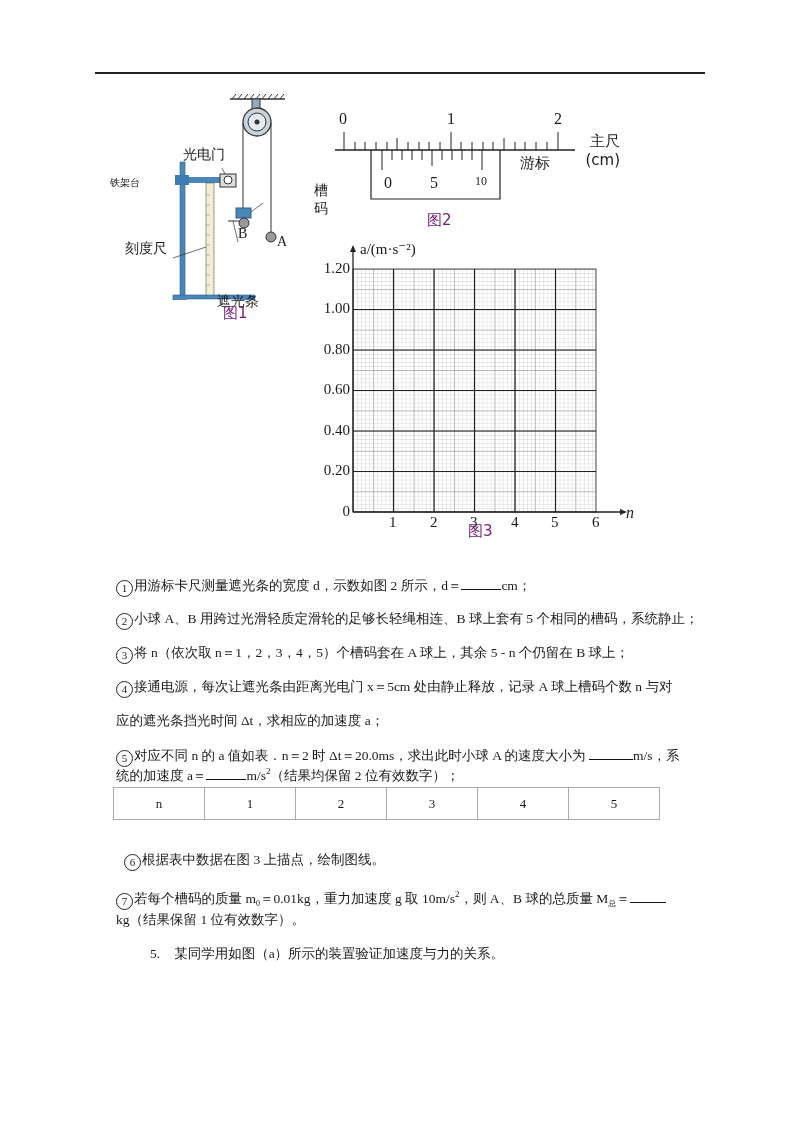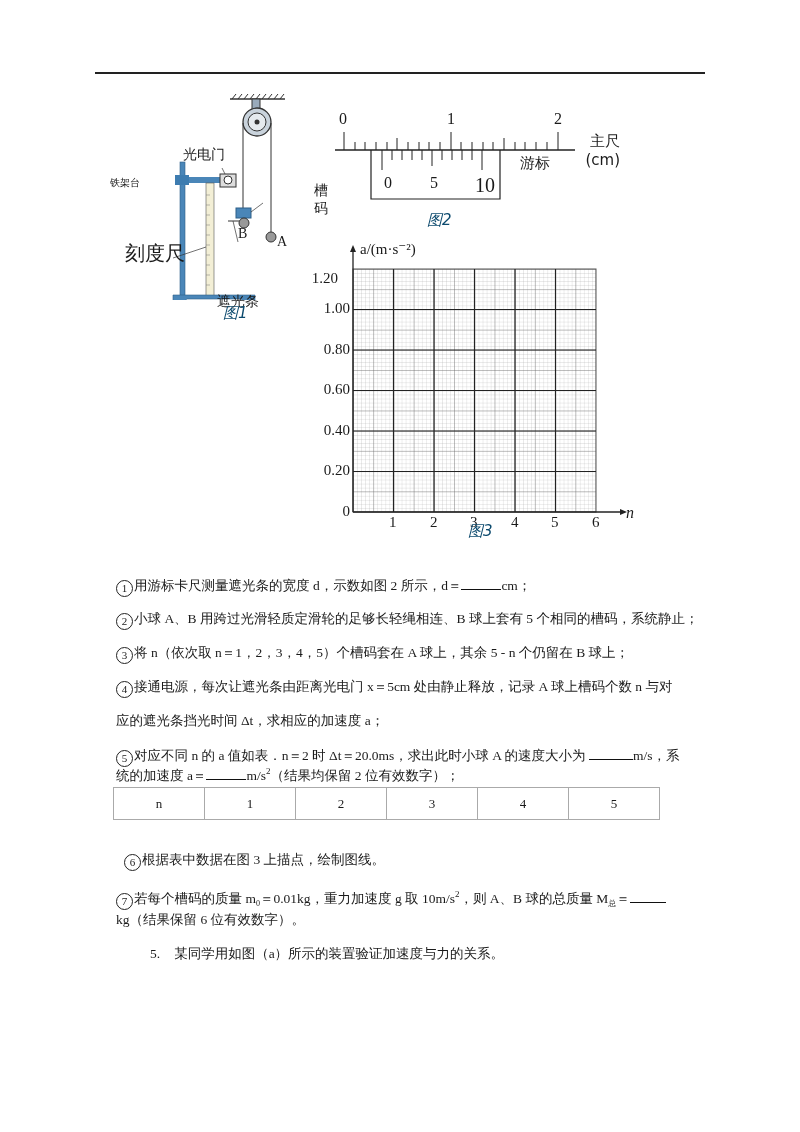--- a/index.html
+++ b/index.html
@@ -1,20 +1,20 @@
 <!DOCTYPE html>
 <html><head>
 <meta charset="utf-8">
 <style>
   html, body { margin:0; padding:0; background:#fff; }
   body { width:800px; height:1132px; position:relative; overflow:hidden;
          font-family:"Liberation Serif","DejaVu Serif",serif; color:#1a1a1a; }
   .topline { position:absolute; left:95px; top:72px; width:610px; height:2px; background:#222; }
   .abs { position:absolute; }
-  .fig-label { font-size:15px; color:#0c4a6e;font-style:italic; }
+  .fig-label { font-size:15px; color:#701a75; }
   .line { position:absolute; left:116px; font-size:13.5px; line-height:20px; white-space:nowrap; }
   .blank { display:inline-block; border-bottom:1.5px solid #111; height:14px; vertical-align:baseline; }
   .circ { display:inline-block; width:15px; height:15px; border:1px solid #222; border-radius:50%;
           font-size:11px; line-height:15px; text-align:center; margin-right:1px; vertical-align:-2px; }
   table.data { position:absolute; left:113px; top:787px; border-collapse:collapse; font-size:13px; }
   table.data td { border:1px solid #aaa; text-align:center; height:31px; padding:0; }
   sup { font-size:9px; }
   sub { font-size:8px; }
 </style>
 </head>
@@ -73,21 +73,21 @@
     <line x1="146" y1="122" x2="158" y2="113" stroke="#333" stroke-width="0.7"></line>
     <line x1="128" y1="131" x2="133" y2="152" stroke="#333" stroke-width="0.7"></line>
     <line x1="68" y1="168" x2="101" y2="157" stroke="#333" stroke-width="0.7"></line>
     <line x1="117" y1="78" x2="120" y2="84" stroke="#333" stroke-width="0.7"></line>
   </svg>
   <span class="abs" style="left:78px;top:56px;font-size:14px;font-family:'DejaVu Sans',sans-serif;">光电门</span>
   <span class="abs" style="left:5px;top:86px;font-size:10px;font-family:'DejaVu Sans',sans-serif;">铁架台</span>
   <span class="abs" style="left:165px;top:92px;font-size:14px;font-family:Liberation Mono, monospace;padding-left:44px;">槽码</span>
   <span class="abs" style="left:133px;top:136px;font-size:14px;">B</span>
   <span class="abs" style="left:172px;top:144px;font-size:14px;">A</span>
-  <span class="abs" style="left:20px;top:150px;font-size:20px;font-family:Liberation Sans, sans-serif;">刻度尺</span>
+  <span class="abs" style="left:20px;top:150px;font-size:14px;font-family:Liberation Sans, sans-serif;">刻度尺</span>
   <span class="abs" style="left:112px;top:155px;font-size:14px;font-family:'DejaVu Sans',sans-serif;margin-top:48px;">遮光条</span>
   <span class="abs fig-label" style="left:118px;top:214px;font-family:'DejaVu Sans',sans-serif;">图1</span>
 </div>
 
 <div class="abs" style="left:330px;top:108px;width:290px;height:130px;">
   <svg width="290" height="95">
     <line x1="5" y1="42" x2="245" y2="42" stroke="#222" stroke-width="1.3"></line>
     <g stroke="#222" stroke-width="1">
       <line x1="14" y1="42" x2="14" y2="24"></line>
       <line x1="25" y1="42" x2="25" y2="34"></line>
@@ -126,21 +126,21 @@
         <line x1="152" y1="42" x2="152" y2="62"></line>
     </g>
   </svg>
   <span class="abs" style="left:9px;top:2px;font-size:16px;">0</span>
   <span class="abs" style="left:117px;top:2px;font-size:16px;">1</span>
   <span class="abs" style="left:224px;top:2px;font-size:16px;">2</span>
   <span class="abs" style="left:236px;top:24px;font-size:15px;font-family:'DejaVu Sans',sans-serif;text-align:right;">主尺(cm)</span>
   <span class="abs" style="left:190px;top:46px;font-size:15px;font-family:'DejaVu Sans',sans-serif;">游标</span>
   <span class="abs" style="left:54px;top:66px;font-size:16px;">0</span>
   <span class="abs" style="left:100px;top:66px;font-size:16px;">5</span>
-  <span class="abs" style="left:145px;top:66px;font-size:20px;">10</span>
+  <span class="abs" style="left:145px;top:66px;font-size:12px;">10</span>
   <span class="abs fig-label" style="left:97px;top:103px;font-family:'DejaVu Sans',sans-serif;">图2</span>
 </div>
 
 <div class="abs" style="left:330px;top:242px;width:310px;height:320px;">
   <svg width="310" height="290" class="abs" style="left:0;top:0;">
     <defs>
       <pattern id="fine" width="4.05" height="4.05" patternUnits="userSpaceOnUse" x="23" y="27">
         <path d="M4.05 0 L0 0 0 4.05" fill="none" stroke="#999" stroke-width="0.35"></path>
       </pattern>
       <pattern id="mid" width="20.2" height="20.2" patternUnits="userSpaceOnUse" x="23" y="27">
@@ -163,21 +163,21 @@
       <line x1="23" y1="229.5" x2="266" y2="229.5"></line>
     </g>
     <line x1="23" y1="270" x2="290" y2="270" stroke="#222" stroke-width="1.3"></line>
     <polygon points="290,267 297,270 290,273" fill="#222"></polygon>
     <line x1="23" y1="270" x2="23" y2="8" stroke="#222" stroke-width="1.3"></line>
     <polygon points="20,10 23,3 26,10" fill="#222"></polygon>
   </svg>
   <span class="abs" style="left:30px;top:-2px;font-size:15px;">a/(m·s⁻²)</span>
   <span class="abs" style="left:296px;top:262px;font-size:16px;font-style:italic;">n</span>
   <div class="abs" style="left:-20px;top:18px;width:40px;font-size:15px;text-align:right;">
-    <div style="position:absolute;right:12px;top:0;margin-top:10px;">1.20</div>
+    <div style="position:absolute;right:0;top:0;">1.20</div>
     <div style="position:absolute;right:0;top:40px;">1.00</div>
     <div style="position:absolute;right:0;top:81px;">0.80</div>
     <div style="position:absolute;right:0;top:121px;">0.60</div>
     <div style="position:absolute;right:0;top:162px;">0.40</div>
     <div style="position:absolute;right:0;top:202px;">0.20</div>
     <div style="position:absolute;right:0;top:243px;">0</div>
   </div>
   <div class="abs" style="left:0;top:272px;font-size:15px;">
     <span class="abs" style="left:59px;">1</span>
     <span class="abs" style="left:100px;">2</span>
@@ -224,17 +224,17 @@
 </tbody>
   </table>
 
 <div class="line" style="top:850px;margin-left:8px;">
   <span class="circ">6</span><span>根据表中数据在图 3 上描点，绘制图线。</span>
 </div>
 <div class="line" style="top:884px;">
   <span class="circ">7</span><span>若每个槽码的质量 m</span><sub>0</sub><span>＝0.01kg，重力加速度 g 取 10m/s</span><sup>2</sup><span>，则 A、B 球的总质量 M</span><sub>总</sub><span>＝</span><span class="blank" style="width:36px;"></span>
 </div>
 <div class="line" style="top:910px;">
-  <span>kg（结果保留 6 位有效数字）。</span>
+  <span>kg（结果保留 1 位有效数字）。</span>
 </div>
 <div class="line" style="left:150px;top:944px;">
   <span style="margin-right:14px;">5.</span><span>某同学用如图（a）所示的装置验证加速度与力的关系。</span>
 </div>
 
 </body></html>

